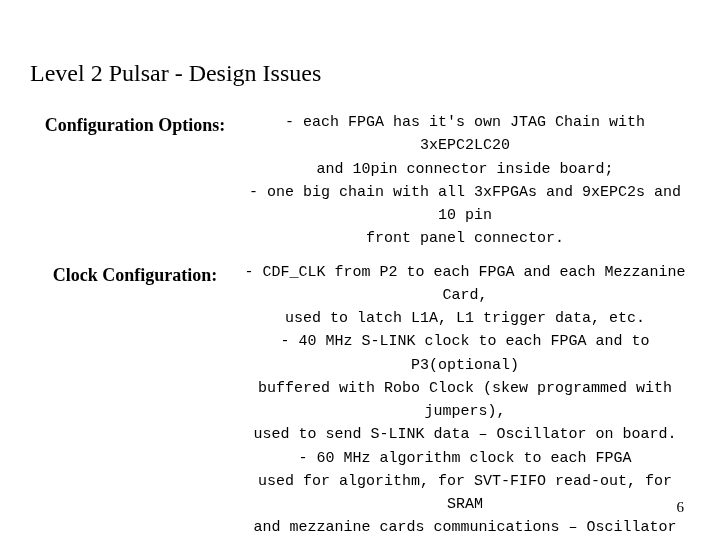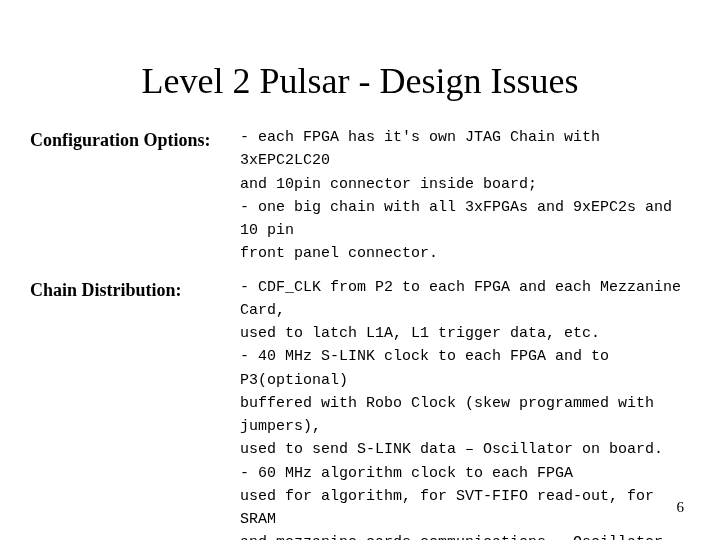--- a/index.html
+++ b/index.html
@@ -13,29 +13,29 @@
   }
   .slide {
     position: relative;
     box-sizing: border-box;
     width: 720px;
     height: 540px;
     background: #fff;
     padding: 60px 30px 30px 30px;
   }
   .title {
-    text-align: center;
-    font-size: 36px;
+    font-size: 24px;
     font-weight: normal;
     margin: 0 0 24px 0;
   }
   .section {
     display: flex;
     align-items: flex-start;
     margin-bottom: 10px;
+    text-align: center;
   }
   .label {
     flex: 0 0 210px;
     font-size: 18px;
     font-weight: bold;
     line-height: 1.5;
     padding-top: 1px;
   }
   .body {
     flex: 1 1 auto;
@@ -60,21 +60,21 @@
 
   <div class="section">
     <div class="label">Configuration Options:</div>
     <div class="body">- each FPGA has it's own JTAG Chain with 3xEPC2LC20
    and 10pin connector inside board;
 - one big chain with all 3xFPGAs and 9xEPC2s and 10 pin
    front panel connector.</div>
   </div>
 
   <div class="section">
-    <div class="label">Chain Distribution:</div>
+    <div class="label">Clock Configuration:</div>
     <div class="body">- CDF_CLK from P2 to each FPGA and each Mezzanine Card,
    used to latch L1A, L1 trigger data, etc.
 - 40 MHz S-LINK clock to each FPGA and to P3(optional)
    buffered with Robo Clock (skew programmed with jumpers),
    used to send S-LINK data – Oscillator on board.
 - 60 MHz algorithm clock to each FPGA
    used for algorithm, for SVT-FIFO read-out, for SRAM
    and mezzanine cards communications – Oscillator on board.
 - 53 MHz RF machine clock (optional) can replace the 60MHz clock,
    has 8pin AMP receptacle inside board with automatic on-board

